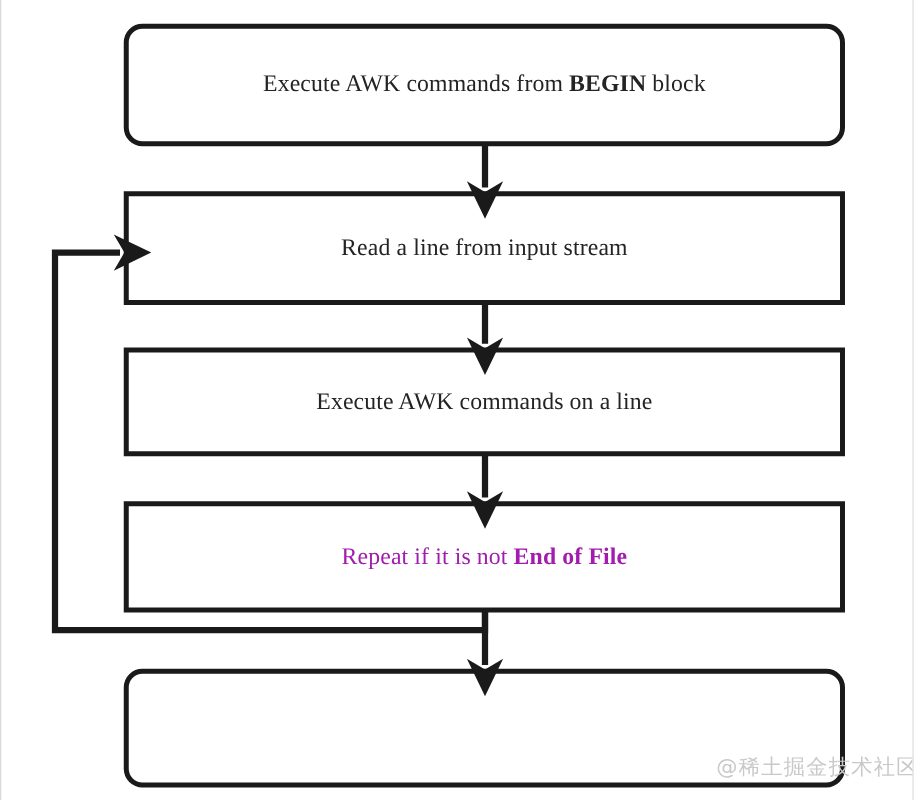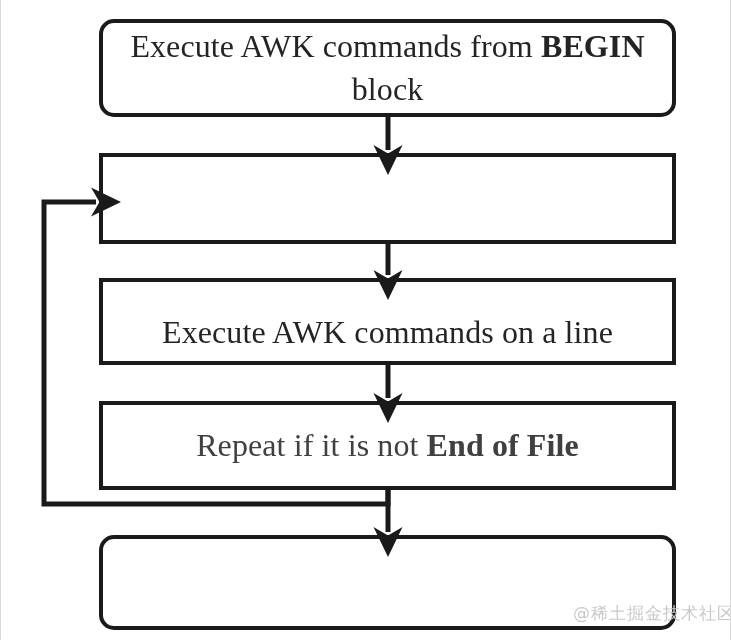--- a/index.html
+++ b/index.html
@@ -25,21 +25,21 @@
     width: 731px;
     height: 640px;
   }
   .node-label {
     position: absolute;
     display: flex;
     align-items: center;
     justify-content: center;
     text-align: center;
     color: #242424;
-    font-size: 32px;
+    font-size: 19px;
     line-height: 1.35;
     letter-spacing: 0.1px;
     padding: 0 14px;
     box-sizing: border-box;
     pointer-events: none;
   }
   .node-label b {
     font-weight: 700;
   }
   #watermark {
@@ -83,25 +83,28 @@
 
     <path d="M387,488 L387,504 L43,504 L43,202 L95,202" fill="none" stroke="#1a1a1a" stroke-width="5" stroke-linejoin="miter" marker-end="url(#arrowhead)"></path>
 
     <line x1="387" y1="488" x2="387" y2="532" stroke="#1a1a1a" stroke-width="5" marker-end="url(#arrowhead)"></line>
   </svg>
 
   <div class="node-label" style="left: 100px; top: 21px; width: 573px; height: 94px; color: rgb(36, 36, 36);">
     <span><span>Execute AWK commands from </span><b>BEGIN</b><span> block</span></span>
   </div>
 
+  <div class="node-label" style="left: 100px; top: 155px; width: 573px; height: 87px; color: rgb(36, 36, 36);">
+    <span><span>Read a line from input stream</span></span>
+  </div>
 
-  <div class="node-label" style="left: 100px; top: 291px; width: 573px; height: 83px; color: rgb(36, 36, 36);">
+  <div class="node-label" style="left: 100px; top: 280px; width: 573px; height: 83px; color: rgb(36, 36, 36);">
     <span><span>Execute AWK commands on a line</span></span>
   </div>
 
-  <div class="node-label" style="left: 100px; top: 403px; width: 573px; height: 85px; color: #404040;">
+  <div class="node-label" style="left: 100px; top: 403px; width: 573px; height: 85px; color: #a21caf;">
     <span><span>Repeat if it is not </span><b>End of File</b></span>
   </div>
 
 
   <div id="watermark" style="color: rgb(201, 201, 201);">@稀土掘金技术社区</div>
 
 </div>
 
 </body></html>

